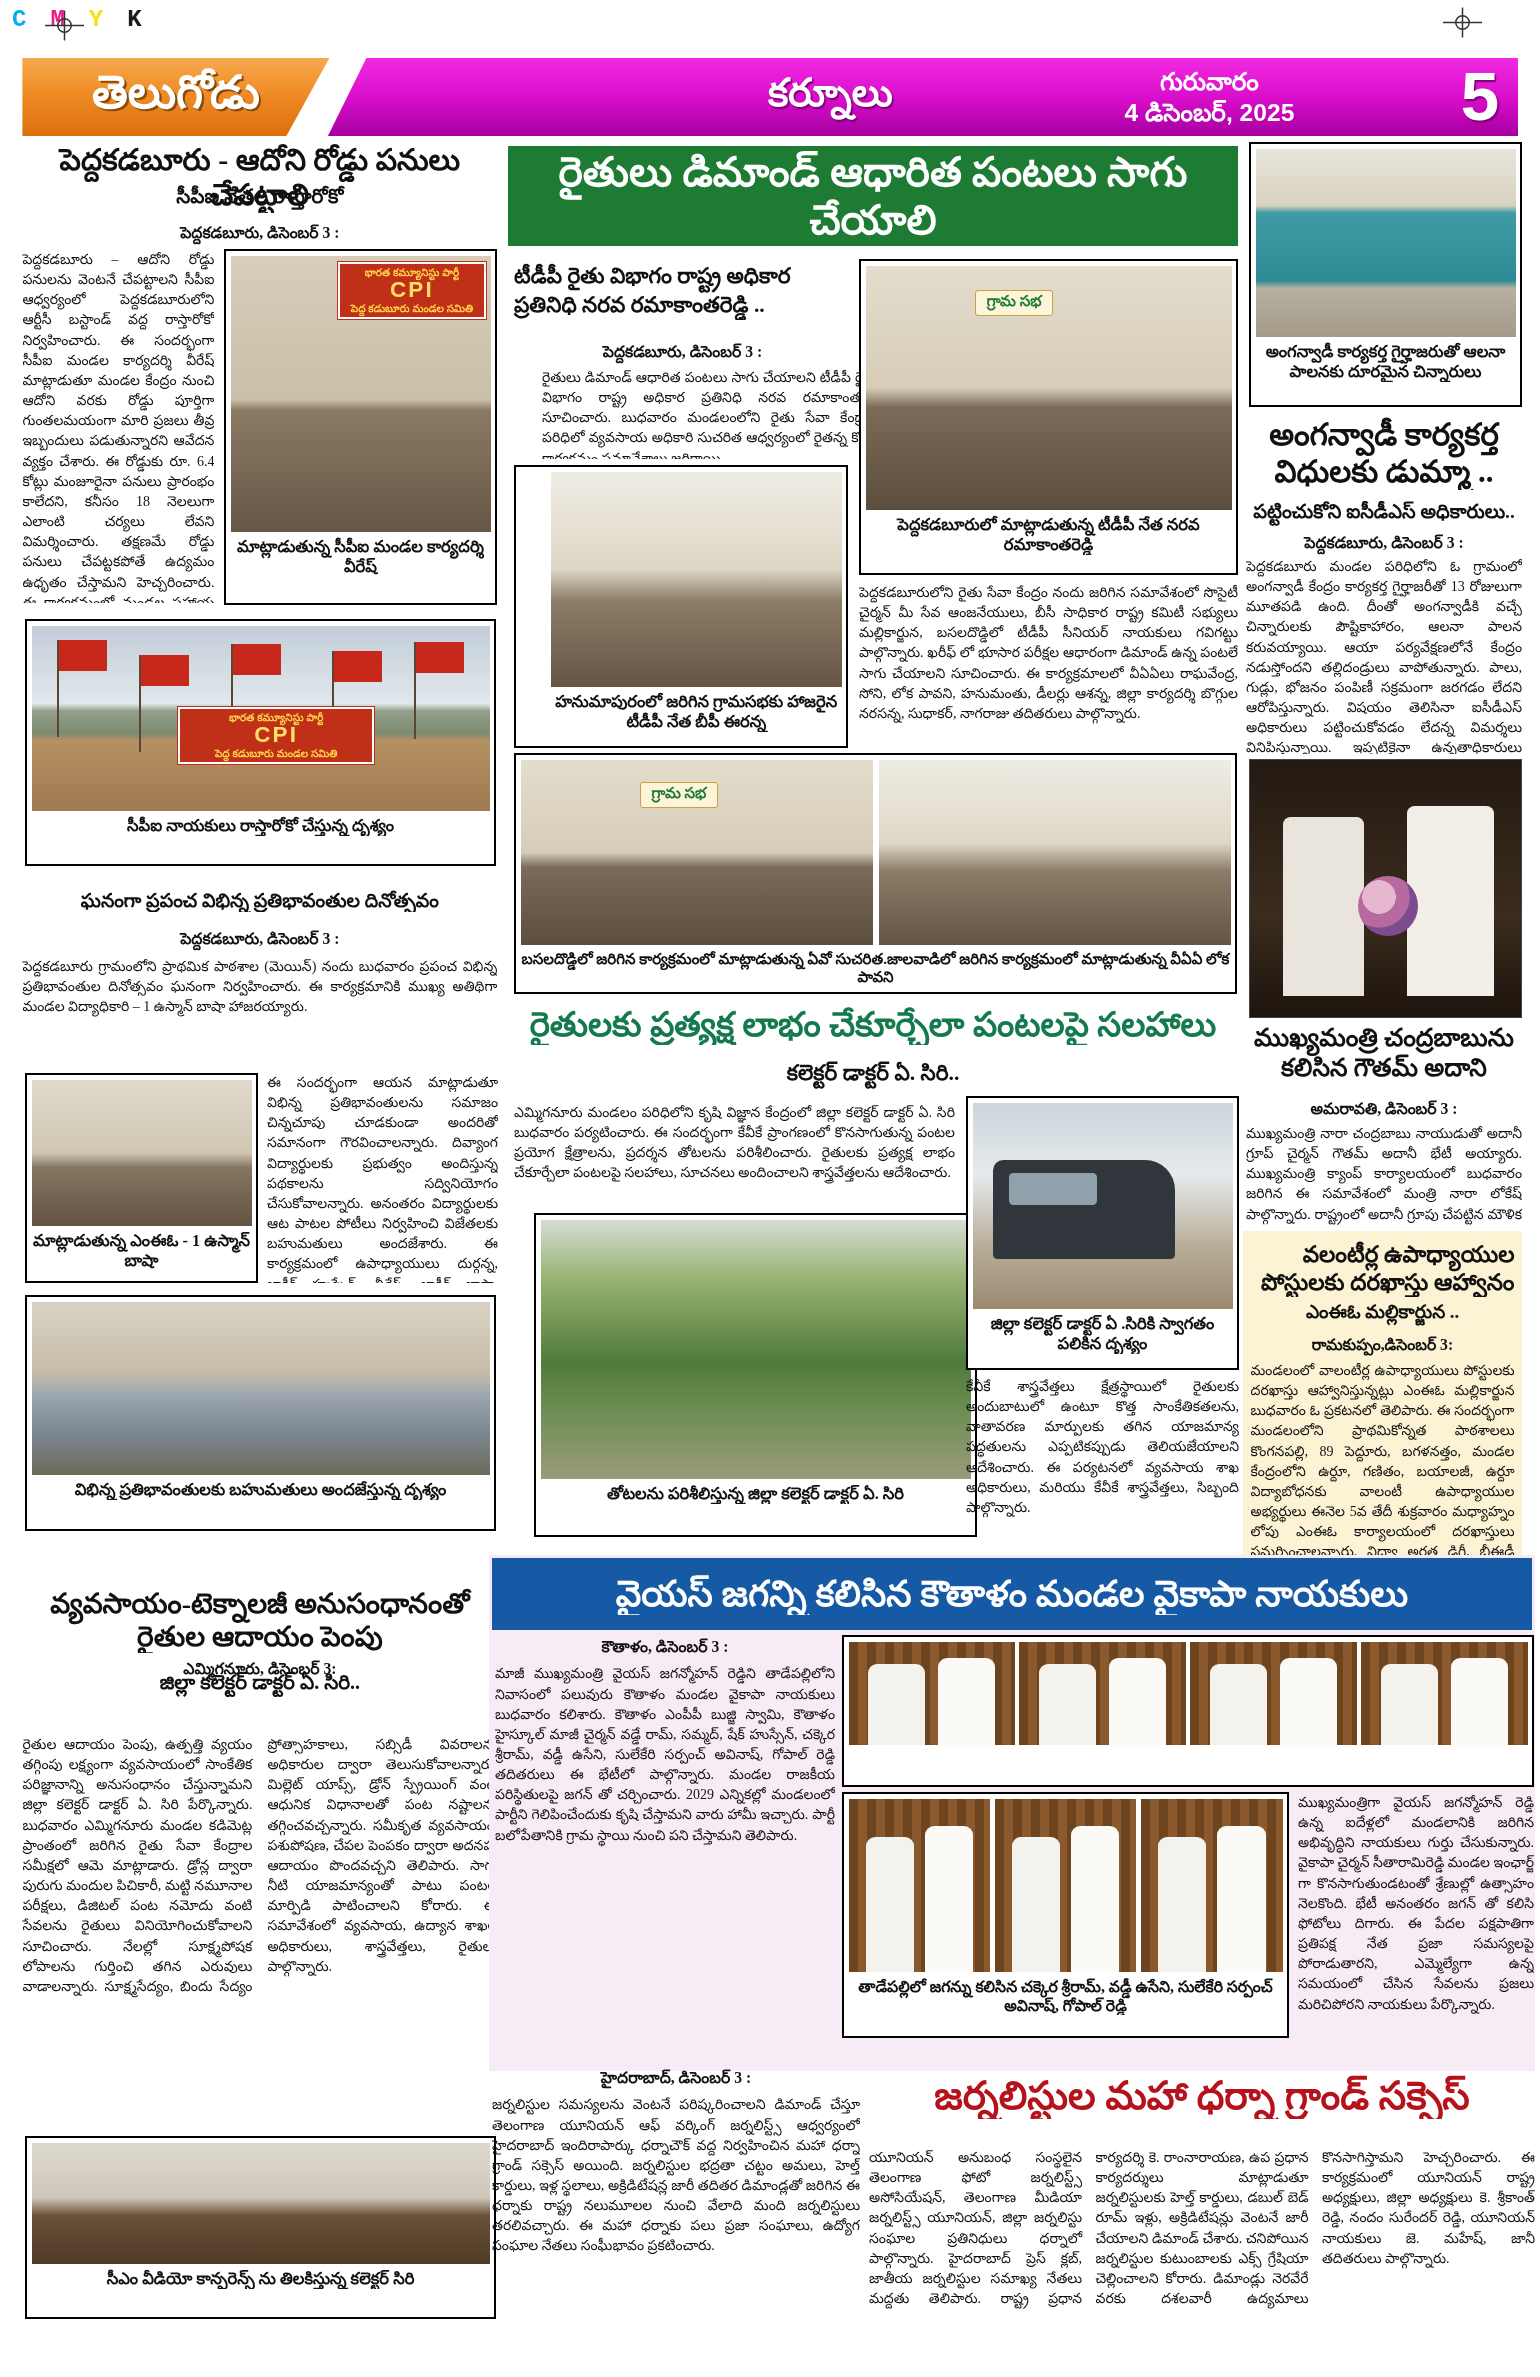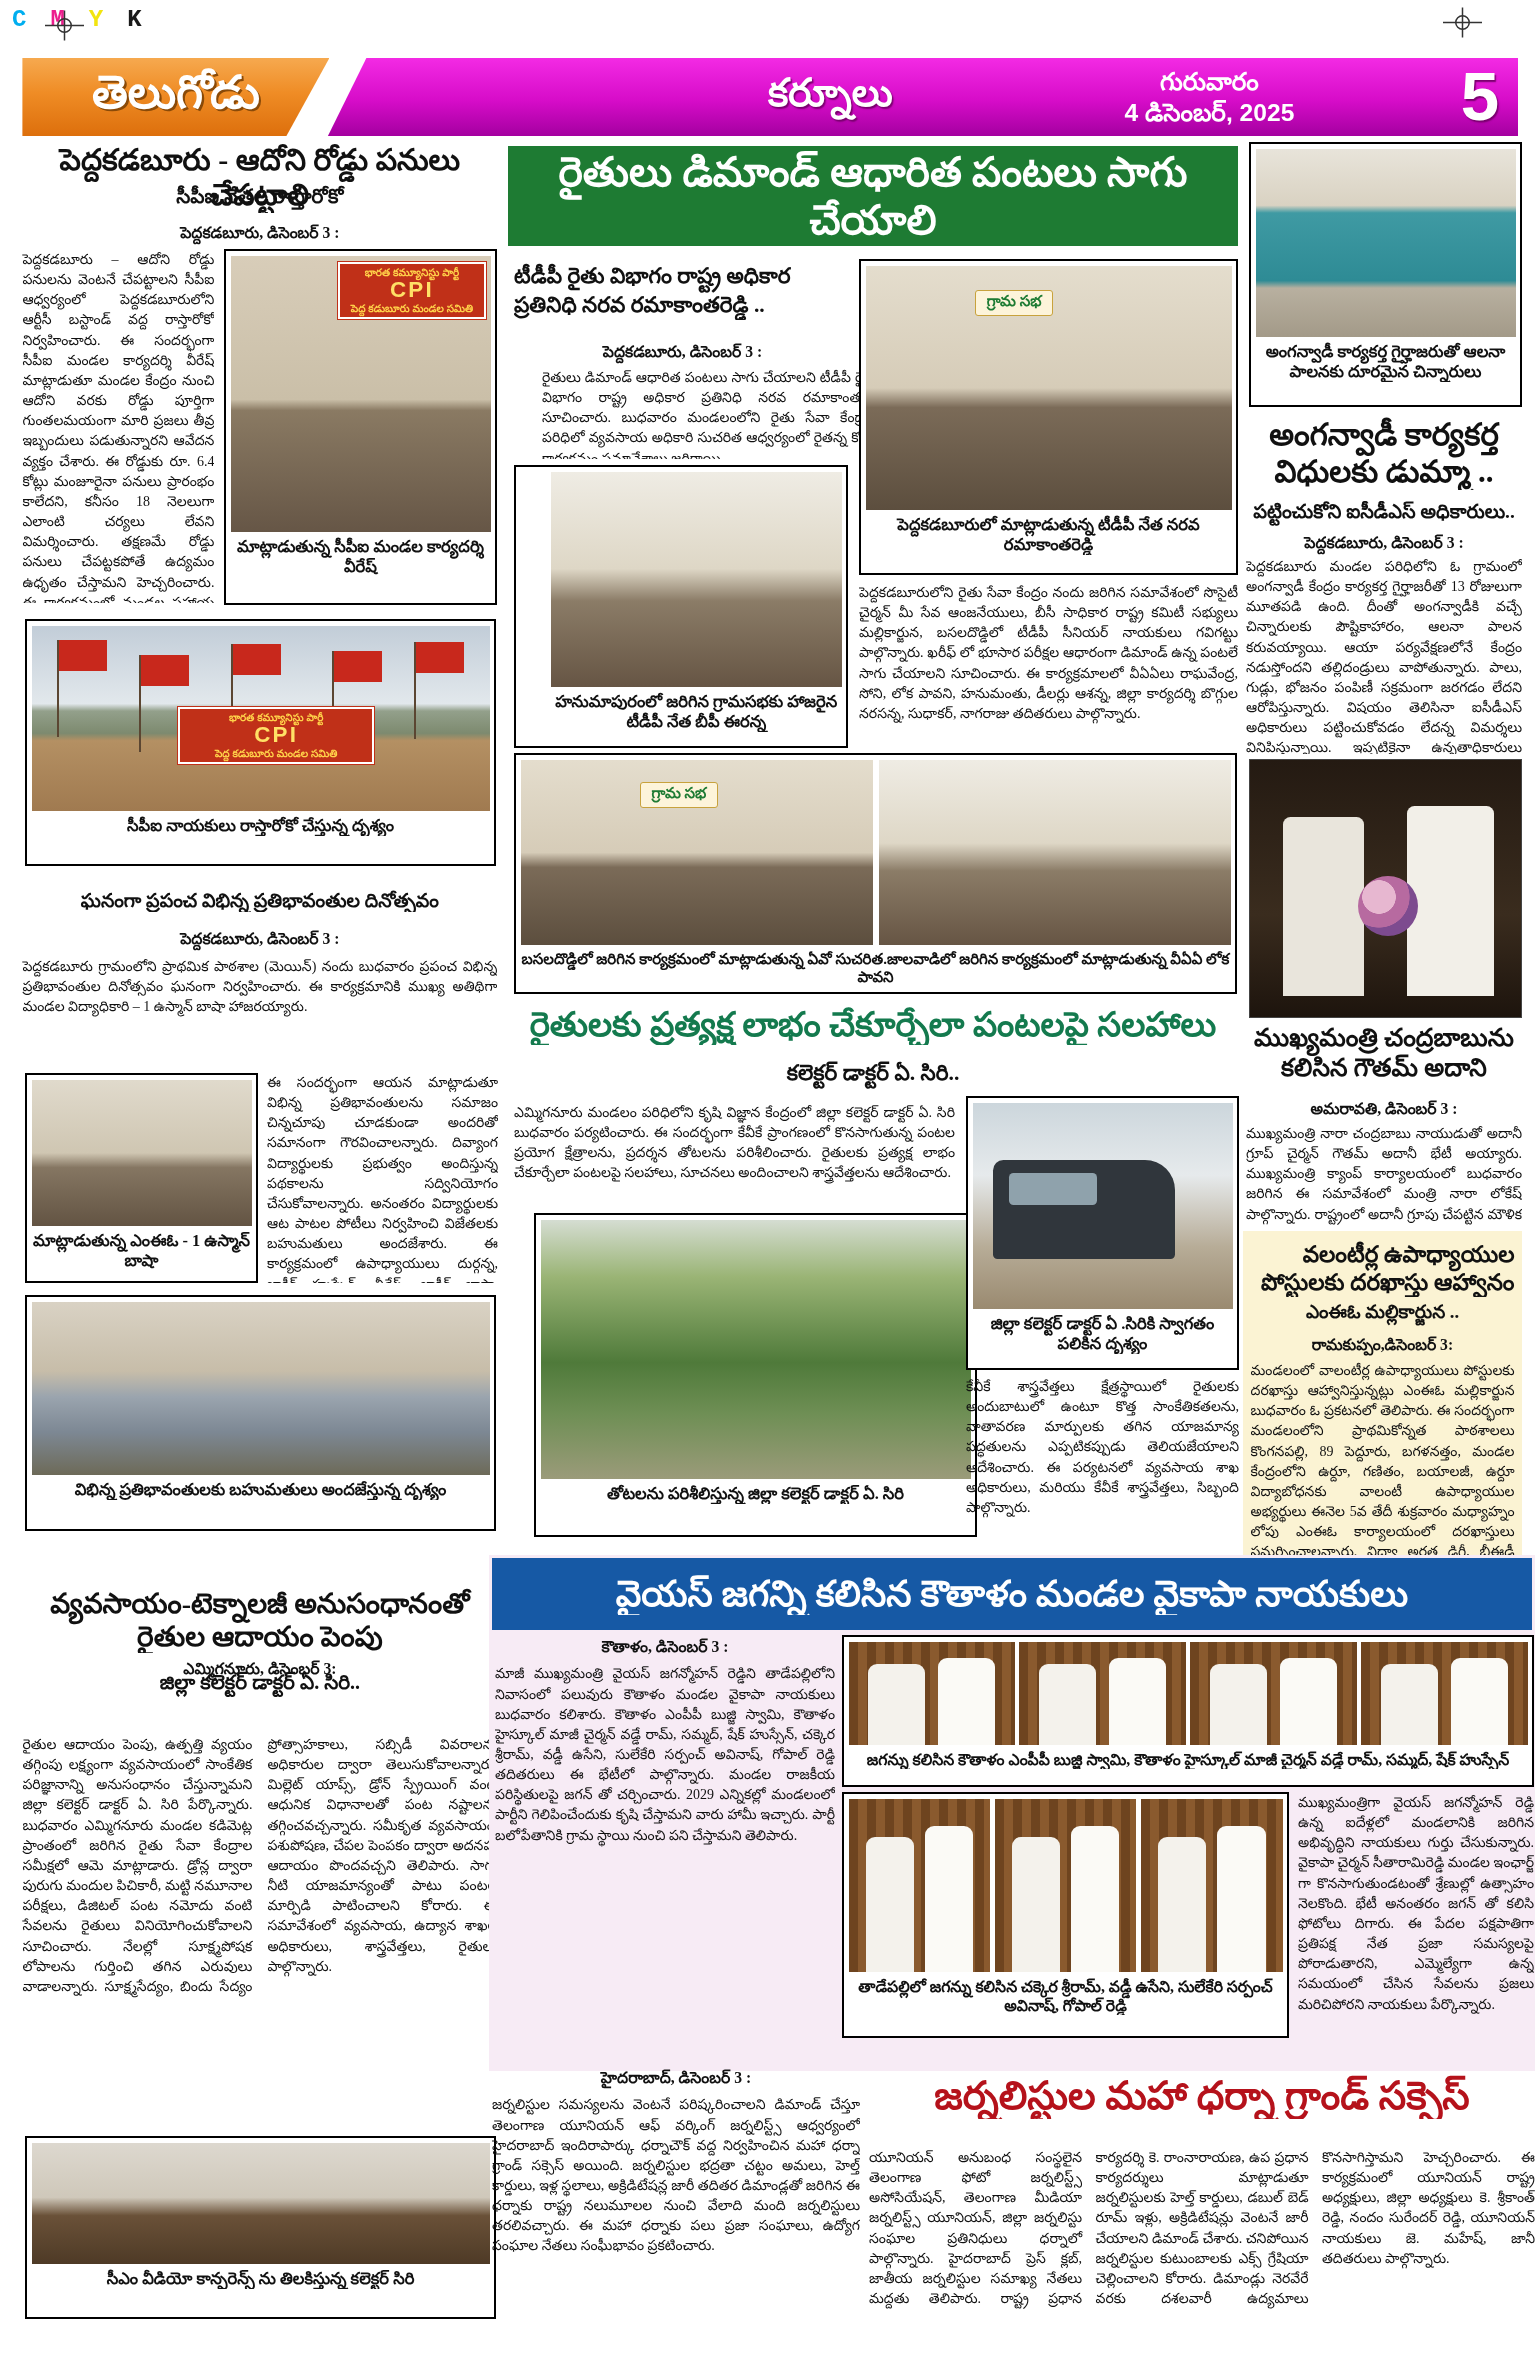--- a/index.html
+++ b/index.html
@@ -312,21 +312,20 @@
   </div>
   <div class="abs frame" id="ys-photo1">
     <div style="height:103px">
       <div class="strip-panels">
         <div class="panel"></div>
         <div class="panel"></div>
         <div class="panel"></div>
         <div class="panel"></div>
       </div>
     </div>
-    <div class="caption" style="font-size:15.7px">జగన్ను కలిసిన కౌతాళం ఎంపీపీ బుజ్జి స్వామి, కౌతాళం హైస్కూల్ మాజీ చైర్మన్ వడ్డే రామ్, సమ్మద్, షేక్ హుస్సేన్</div>
   </div>
   <div class="abs frame" id="ys-photo2">
     <div style="height:173px">
       <div class="strip-panels">
         <div class="panel"></div>
         <div class="panel"></div>
         <div class="panel"></div>
       </div>
     </div>
     <div class="caption" style="font-size:15.7px">తాడేపల్లిలో జగన్ను కలిసిన చక్కెర శ్రీరామ్, వడ్డీ ఉసేని, సులేకేరి సర్పంచ్ అవినాష్, గోపాల్ రెడ్డి</div>

